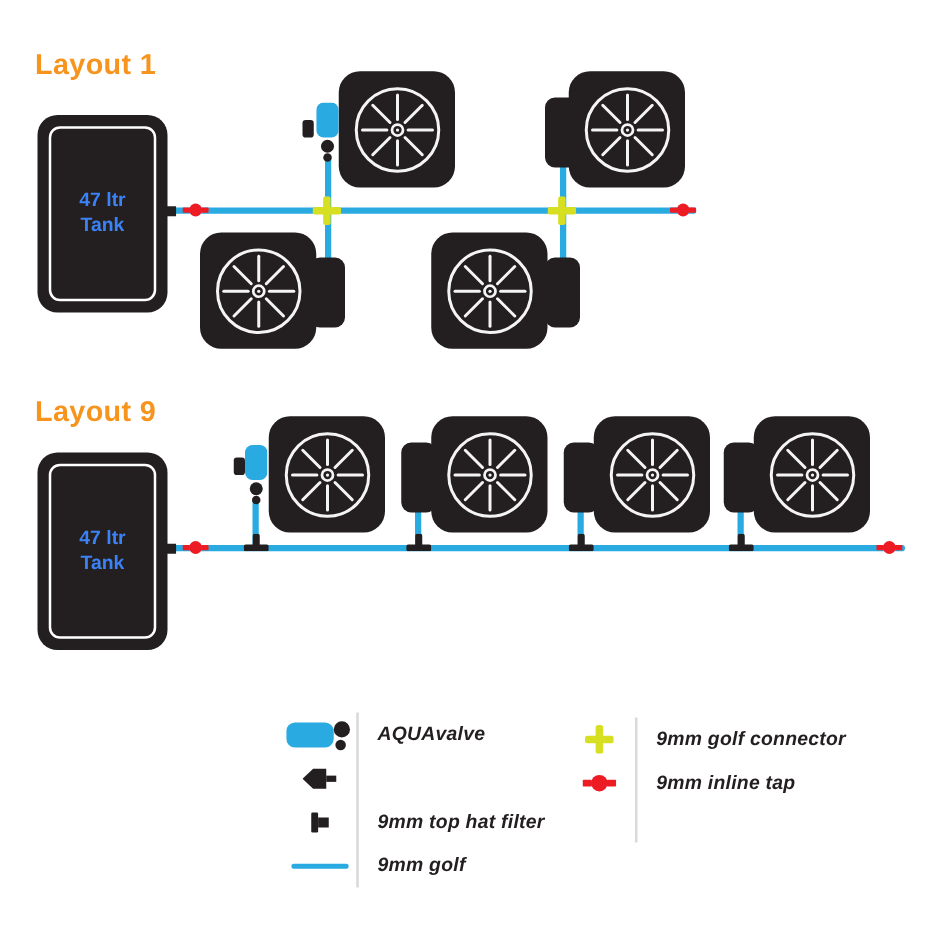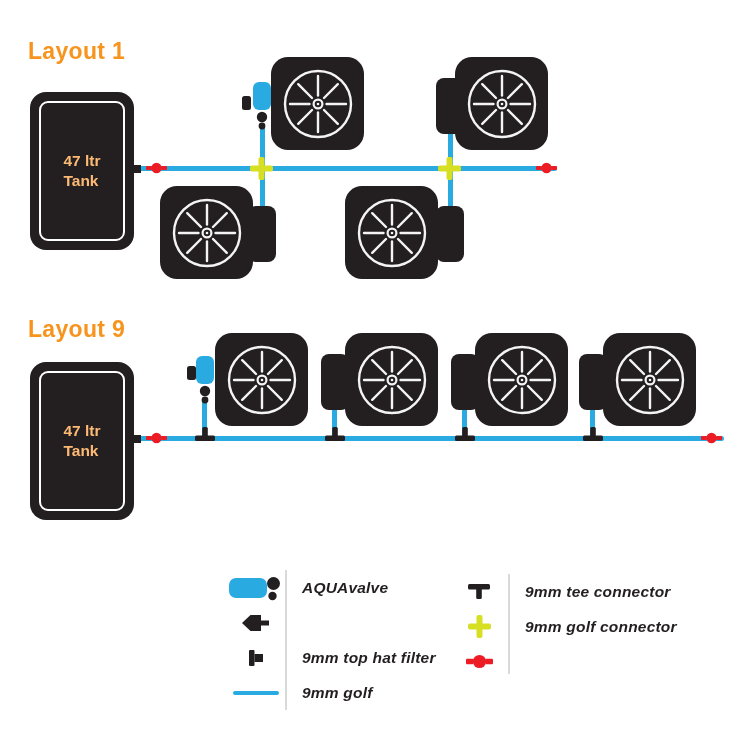--- a/index.html
+++ b/index.html
@@ -9,21 +9,21 @@
   html,body{margin:0;padding:0;background:#fff;}
   .canvas{position:relative;width:750px;height:750px;background:#fff;
           font-family:"Liberation Sans",sans-serif;overflow:hidden;}
   section{position:absolute;inset:0;padding-left:48px;}
   .ltitle{position:absolute;margin:0;font-size:23px;font-weight:700;
           color:var(--orange);letter-spacing:.3px;}
   .tank{position:absolute;width:104px;height:158px;background:var(--ink);
         border-radius:16px;z-index:3;}
   .tank-inner{position:absolute;inset:9px;border:2.5px solid #fff;border-radius:9px;
         display:flex;align-items:center;justify-content:center;}
-  .tank-label{color:#fdba74;font-weight:700;font-size:15.5px;line-height:20px;}
+  .tank-label{color:#3b82f6;font-weight:700;font-size:15.5px;line-height:20px;text-align:center;}
   .tank-label span{display:block;}
   .hpipe{position:absolute;height:5px;background:var(--blue);border-radius:2.5px;z-index:1;}
   .vpipe{position:absolute;width:5px;background:var(--blue);z-index:1;}
   .fitting{position:absolute;z-index:2;line-height:0;}
   .valve{position:absolute;z-index:4;line-height:0;}
   .tab{position:absolute;width:9px;height:14px;background:var(--ink);
        border-radius:2.5px;z-index:2;}
   .chamber{position:absolute;width:28px;height:56px;background:var(--ink);
        border-radius:8px;z-index:2;}
   .pot{position:absolute;width:93px;height:93px;background:var(--ink);
@@ -311,41 +311,33 @@
             <svg width="46" height="6" viewBox="0 0 46 6">
               <rect x="0" y="1" width="46" height="4" rx="2" fill="var(--blue)"></rect>
             </svg>
           </span>
           <span class="llabel">9mm golf</span>
         </div>
       </div>
     <div class="legend-col" style="left:450px;top:574px">
         <div class="lrow">
           <span class="licon">
-            <svg width="22" height="15" viewBox="0 0 22 15">
-              <rect x="0" y="0" width="22" height="5.5" rx="1.5" fill="var(--ink)"></rect>
-              <rect x="8.2" y="4" width="5.6" height="11" rx="1.5" fill="var(--ink)"></rect>
-            </svg>
-          </span>
-          <span class="llabel">9mm tee connector</span>
-        </div>
-        <div class="lrow">
-          <span class="licon">
             <svg width="23" height="23" viewBox="0 0 23 23">
               <rect x="8.5" y="0" width="6" height="23" rx="2" fill="var(--green)"></rect>
               <rect x="0" y="8.5" width="23" height="6" rx="2" fill="var(--green)"></rect>
             </svg>
           </span>
           <span class="llabel">9mm golf connector</span>
         </div>
         <div class="lrow">
           <span class="licon">
             <svg width="27" height="15" viewBox="0 0 27 15">
               <rect x="0" y="4.8" width="7.5" height="5.4" rx="1" fill="var(--red)"></rect>
               <rect x="19.5" y="4.8" width="7.5" height="5.4" rx="1" fill="var(--red)"></rect>
               <circle cx="13.5" cy="7.5" r="6.6" fill="var(--red)"></circle>
             </svg>
           </span>
+          <span class="llabel">9mm inline tap</span>
         </div>
       </div>
   </section>
 
 </div>
 
 </body></html>

